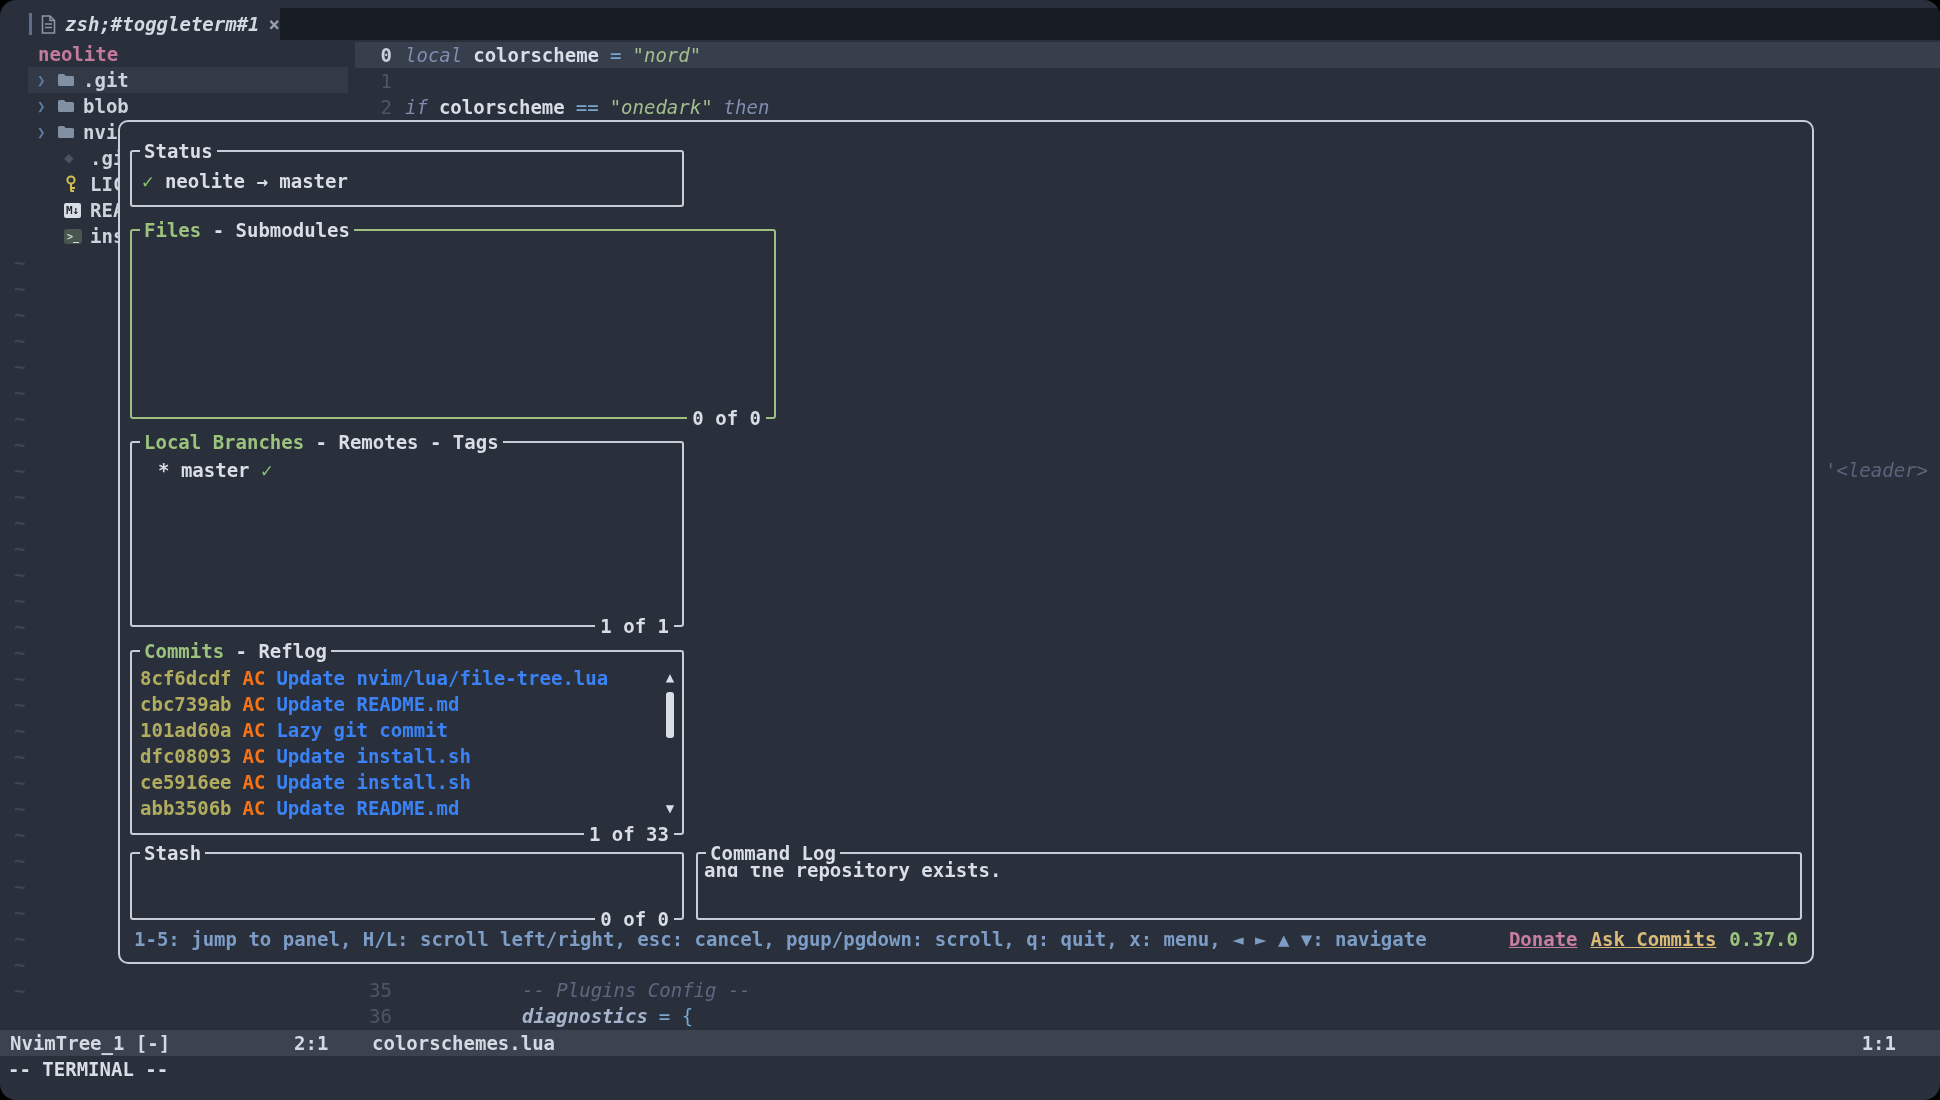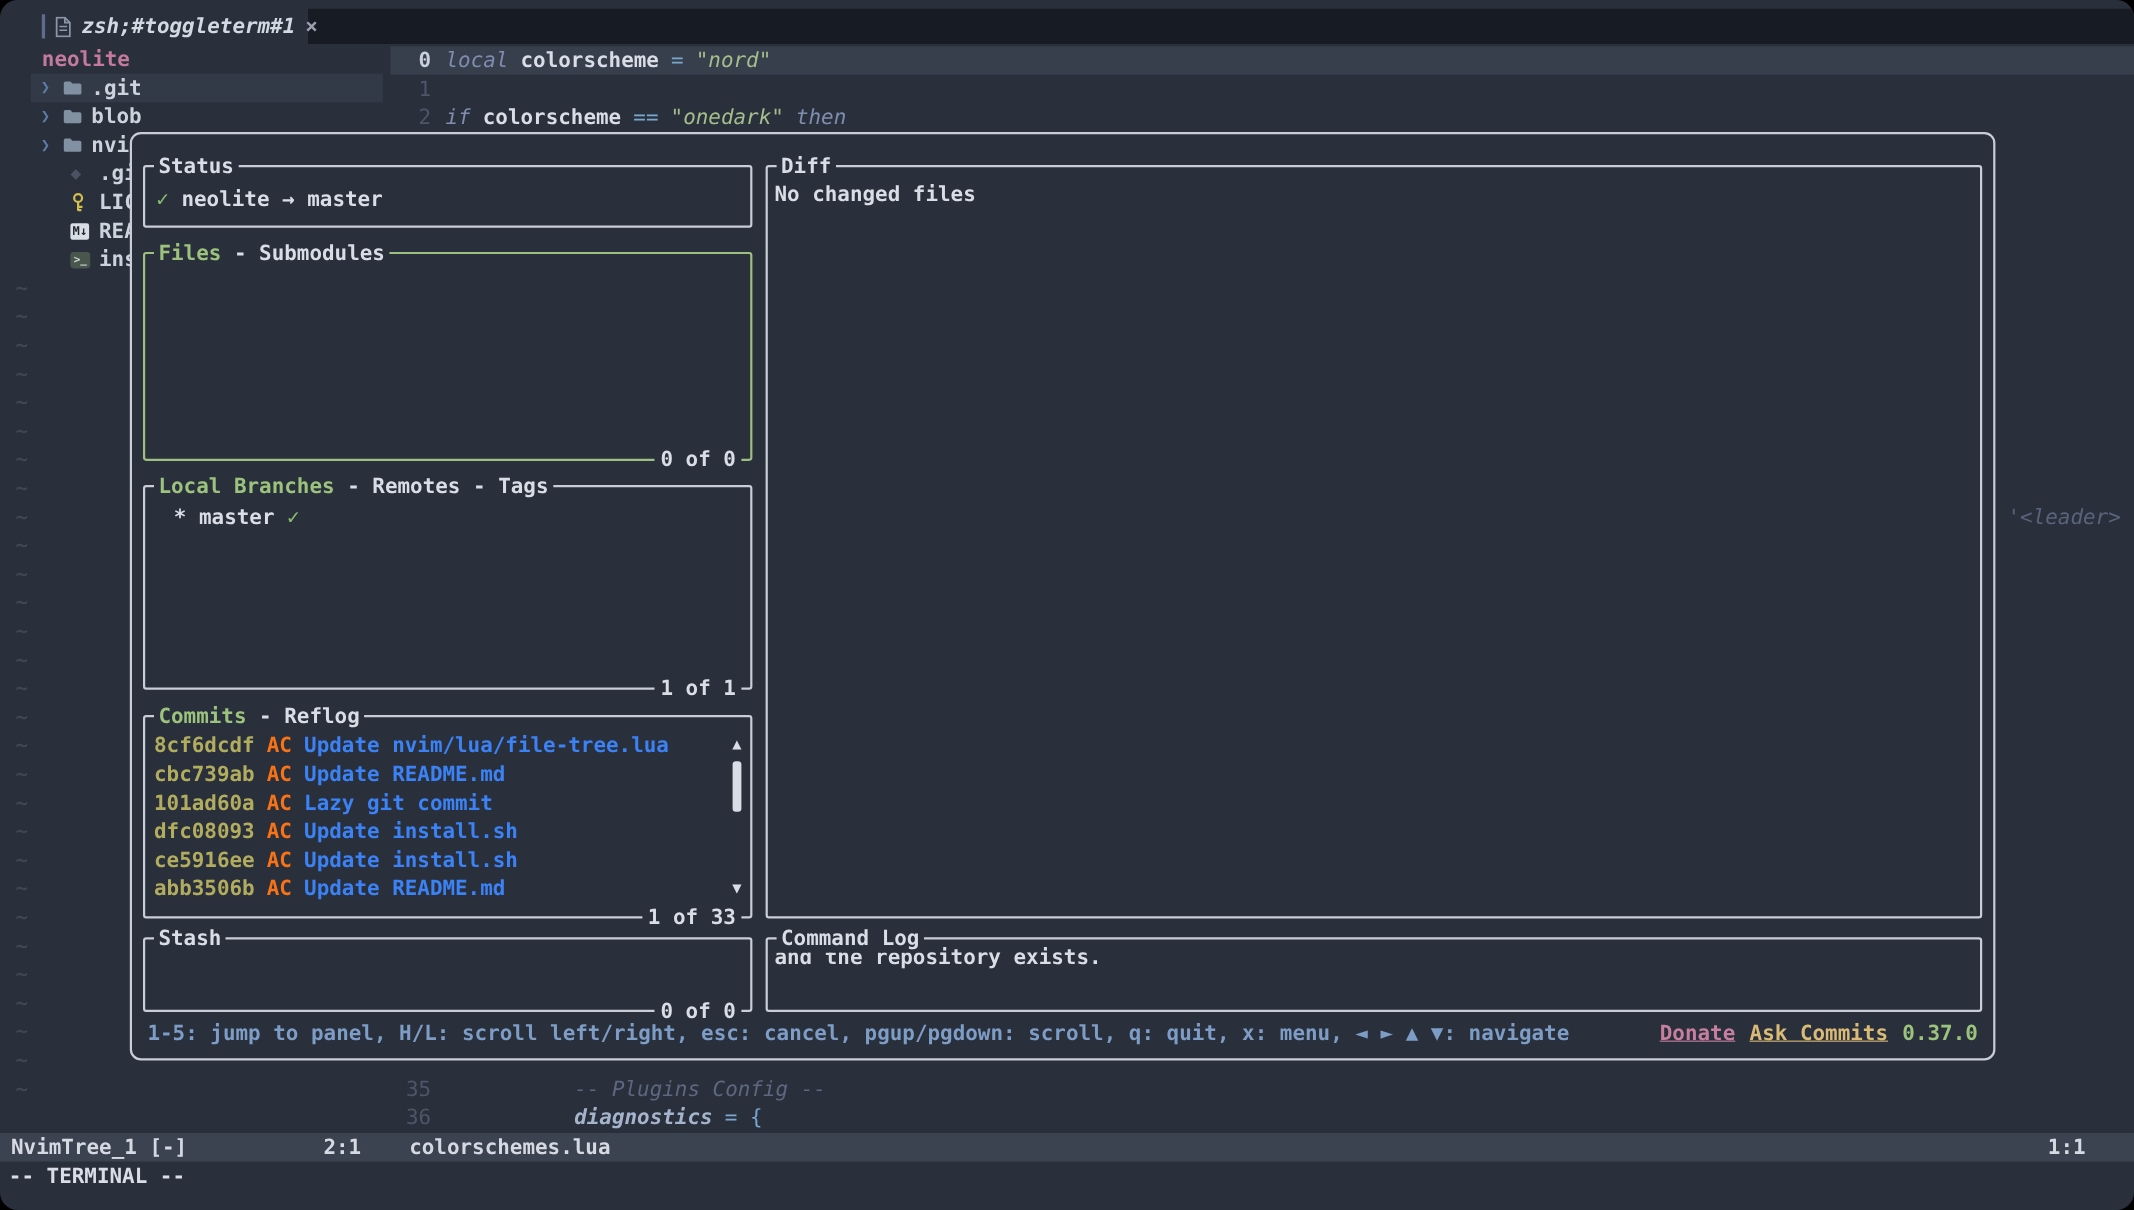--- a/index.html
+++ b/index.html
@@ -5,21 +5,21 @@
   html,body{margin:0;padding:0;background:#000;}
   .screen{
     position:relative;width:1940px;height:1100px;background:#2a303b;
     border-radius:16px;overflow:hidden;
     font-family:"DejaVu Sans Mono",monospace;font-size:19px;line-height:26px;color:#d8dde6;
   }
 
   
   .tabfill{position:absolute;left:280px;top:8px;right:0;height:32px;background:#171b23;}
   .tab{position:absolute;left:34px;top:8px;width:246px;height:32px;background:#2a303b;
-       display:flex;align-items:center;gap:9px;padding-left:4px;box-sizing:border-box;}
+       display:flex;align-items:center;gap:9px;padding-left:4px;box-sizing:border-box;justify-content:flex-end;}
   .tab-indicator{width:3px;height:22px;background:#5f6d8c;flex:0 0 auto;}
   .tab-title{font-style:italic;font-weight:bold;color:#d3d9e3;white-space:pre;}
   .tab-close{color:#98a1b0;font-weight:bold;}
   .doc-icon svg{display:block;}
 
   
   .tree-root{position:absolute;left:38px;top:41px;height:26px;color:#c47a9d;font-weight:bold;z-index:1;}
   .tree-row{position:absolute;left:28px;width:320px;height:26px;display:flex;align-items:center;z-index:1;}
   .tree-row.selected{background:#333a47;}
   .tree-arrow{color:#5e7ca6;font-size:14px;width:14px;flex:0 0 auto;margin-left:9px;}
@@ -228,21 +228,21 @@
   <div class="lg">
 
     <div class="panel" style="left:10px;top:28px;width:554px;height:57px">
       <div class="panel-title"><span class="title-rest">Status</span></div>
       <div class="panel-content">
         <span class="check">✓</span><span> </span>
         <span>neolite → master</span>
       </div>
     </div>
 
-    <div class="panel green" style="left:10px;top:107px;width:554px;height:190px">
+    <div class="panel green" style="left:10px;top:107px;width:646px;height:190px">
       <div class="panel-title">
         <span class="title-active">Files</span>
         <span class="title-rest"> - Submodules</span>
       </div>
       <div class="panel-count">0 of 0</div>
     </div>
 
     <div class="panel" style="left:10px;top:319px;width:554px;height:186px">
       <div class="panel-title">
         <span class="title-active">Local Branches</span>
@@ -299,26 +299,20 @@
         <span class="scroll-arrow" style="bottom:0">▼</span>
       </div>
       <div class="panel-count">1 of 33</div>
     </div>
 
     <div class="panel" style="left:10px;top:730px;width:554px;height:68px">
       <div class="panel-title"><span class="title-rest">Stash</span></div>
       <div class="panel-count">0 of 0</div>
     </div>
 
-    <div class="panel" style="left:576px;top:28px;width:1106px;height:685px">
-      <div class="panel-title"><span class="title-rest">Diff</span></div>
-      <div class="panel-content" style="padding-top:12px;padding-left:6px">
-        <span>No changed files</span>
-      </div>
-    </div>
 
     <div class="panel" style="left:576px;top:730px;width:1106px;height:68px">
       <div class="panel-title"><span class="title-rest">Command Log</span></div>
       <div class="panel-content" style="padding-top:3px;padding-left:6px">
         <span>and the repository exists.</span>
       </div>
     </div>
 
     <div class="help-bar">
       <span class="help-text">1-5: jump to panel, H/L: scroll left/right, esc: cancel, pgup/pgdown: scroll, q: quit, x: menu, ◄ ► ▲ ▼: navigate</span>

